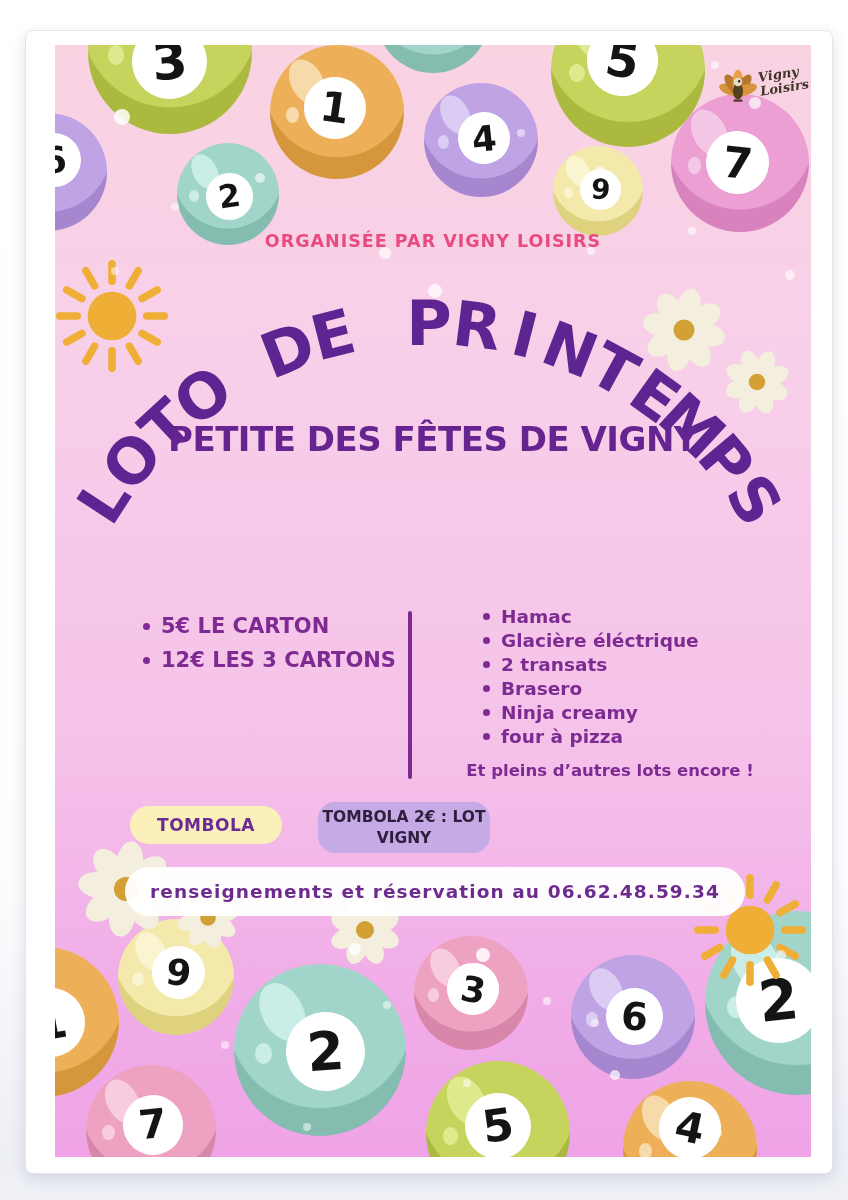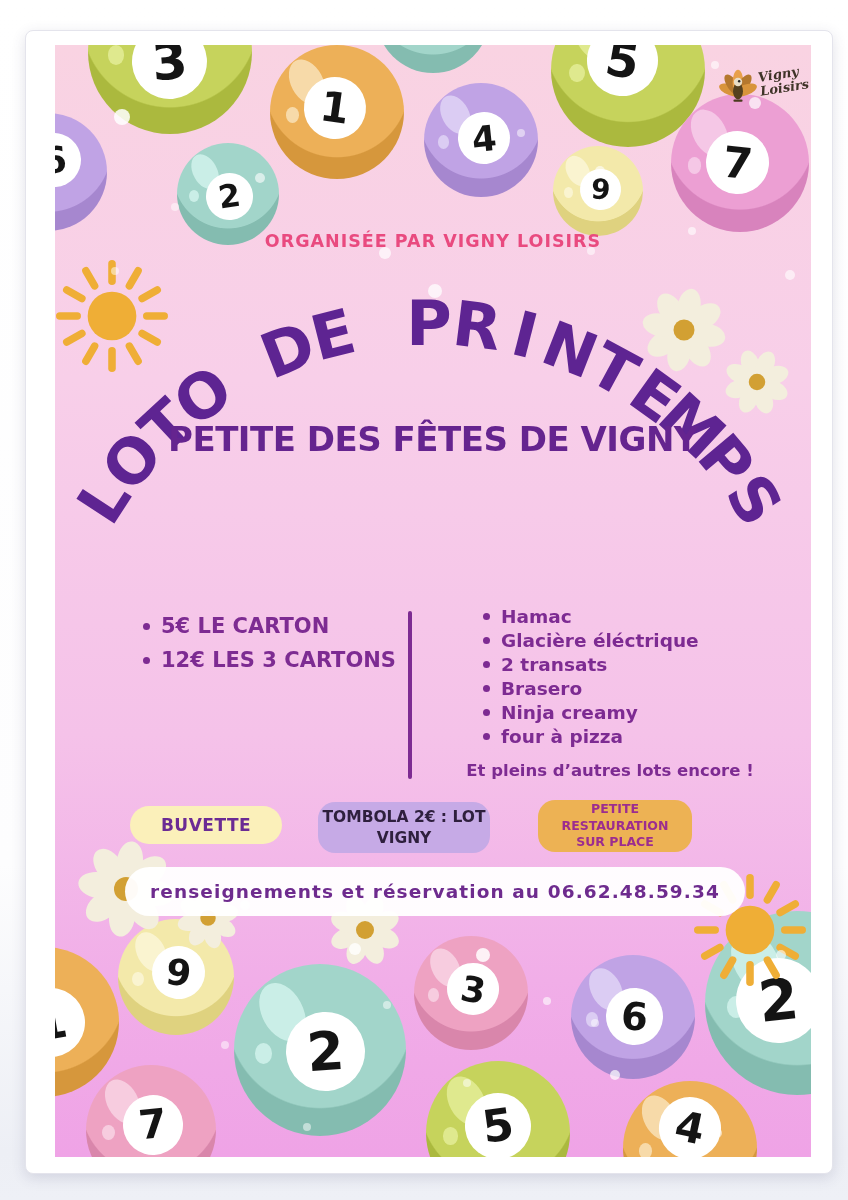--- a/index.html
+++ b/index.html
@@ -332,30 +332,25 @@
             <li>Glacière éléctrique</li>
             <li>2 transats</li>
             <li>Brasero</li>
             <li>Ninja creamy</li>
             <li>four à pizza</li>
           </ul>
 
         <div class="prizes-footer">Et pleins d’autres lots encore !</div>
 
         <div class="badge" id="badge-buvette" style="background: rgb(251, 240, 186); color: rgb(107, 43, 148);">
-            <div>BUVETTE</div>
+            <div>TOMBOLA</div>
           </div>
         <div class="badge" id="badge-tombola" style="background: rgb(198, 170, 230); color: rgb(46, 31, 61);">
             <div>TOMBOLA 2€ : LOT</div>
             <div>VIGNY</div>
-          </div>
-        <div class="badge" id="badge-restauration" style="background: rgb(237, 178, 84); color: rgb(156, 45, 143);">
-            <div>PETITE</div>
-            <div>RESTAURATION</div>
-            <div>SUR PLACE</div>
           </div>
 
         <div class="contact-pill">
           <span>renseignements et réservation au 06.62.48.59.34</span>
         </div>
 
       </div>
     </div>
   </div>
 </div>

